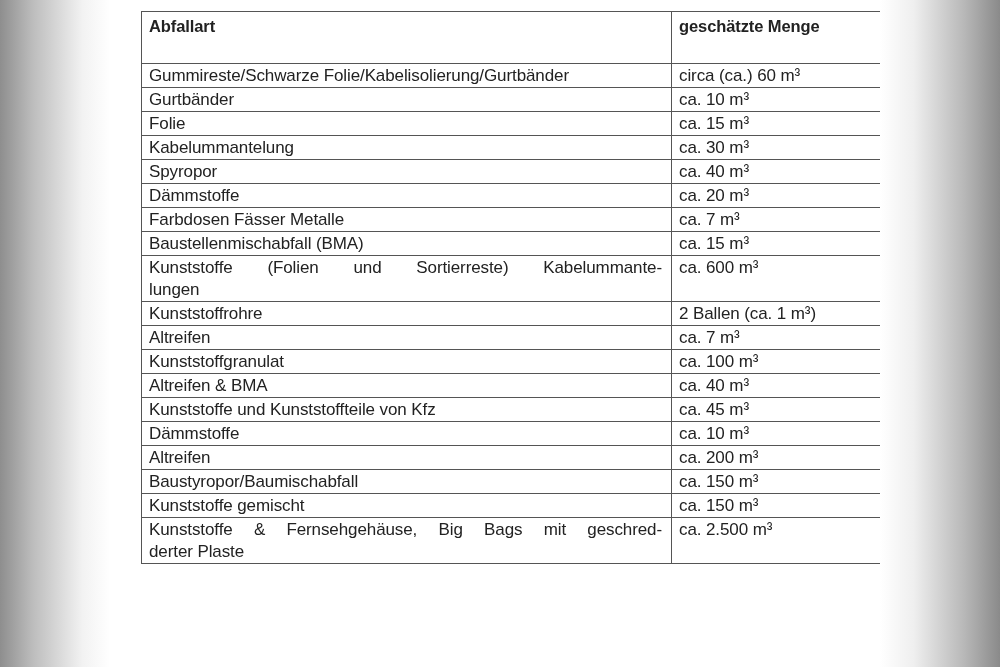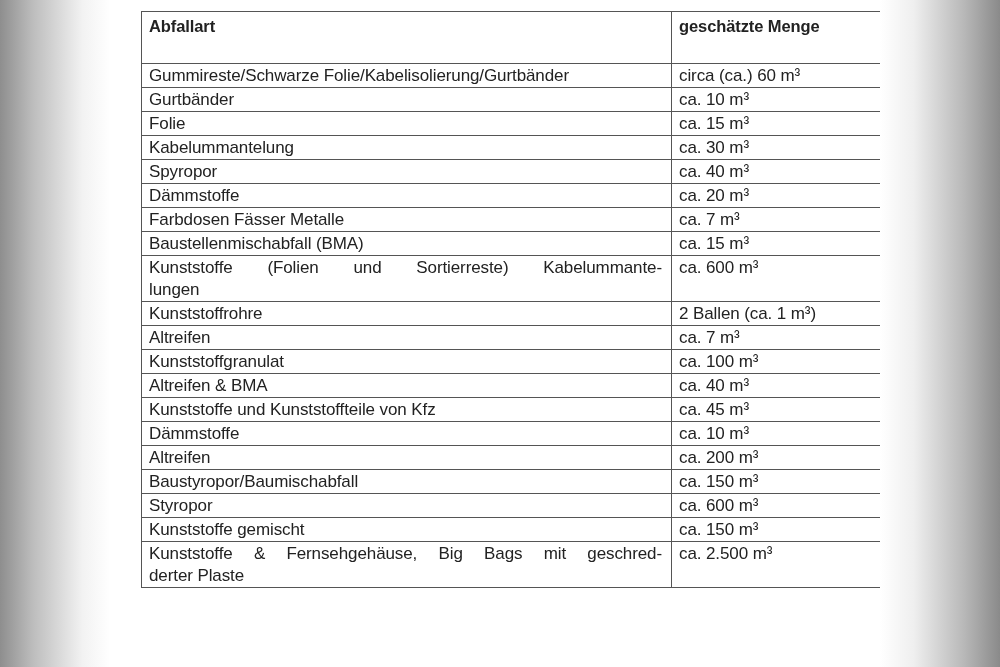--- a/index.html
+++ b/index.html
@@ -121,24 +121,20 @@
         </tr>
         <tr>
           <td class="col-type">Altreifen</td>
           <td>ca. 200 m³</td>
         </tr>
         <tr>
           <td class="col-type">Baustyropor/Baumischabfall</td>
           <td>ca. 150 m³</td>
         </tr>
         <tr>
-          <td class="col-type">Styropor</td>
-          <td>ca. 600 m³</td>
-        </tr>
-        <tr>
           <td class="col-type">Kunststoffe gemischt</td>
           <td>ca. 150 m³</td>
         </tr>
         <tr>
           <td class="col-type">
             <div class="justify" style="text-align: justify; text-align-last: justify;">Kunststoffe &amp; Fernsehgehäuse, Big Bags mit geschred-</div>
             <div>derter Plaste</div>
           </td>
           <td>ca. 2.500 m³</td>
         </tr>

